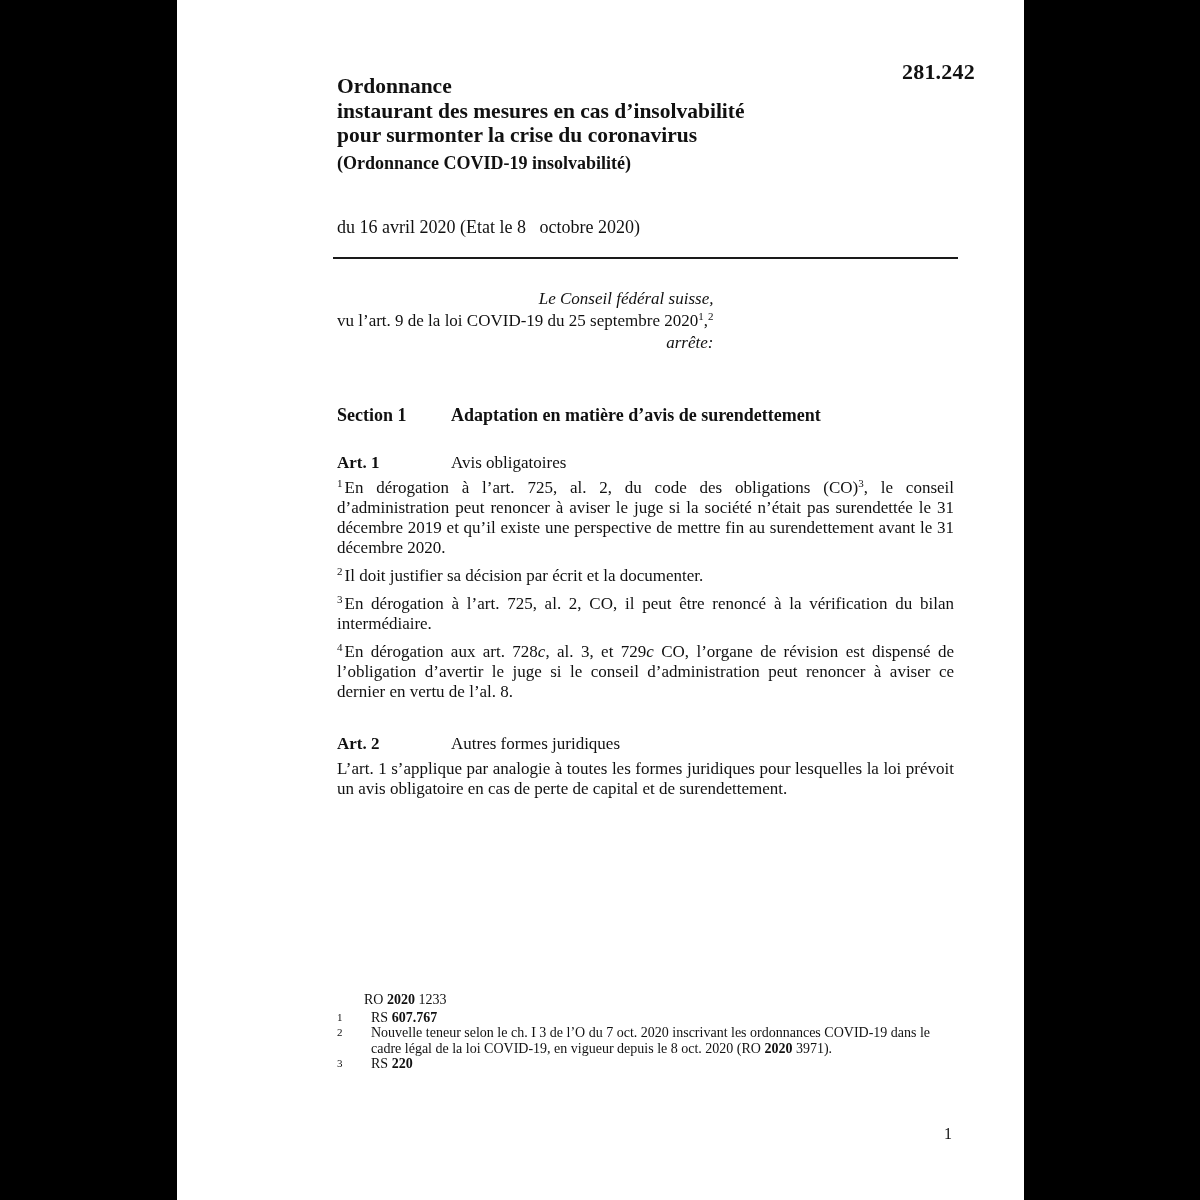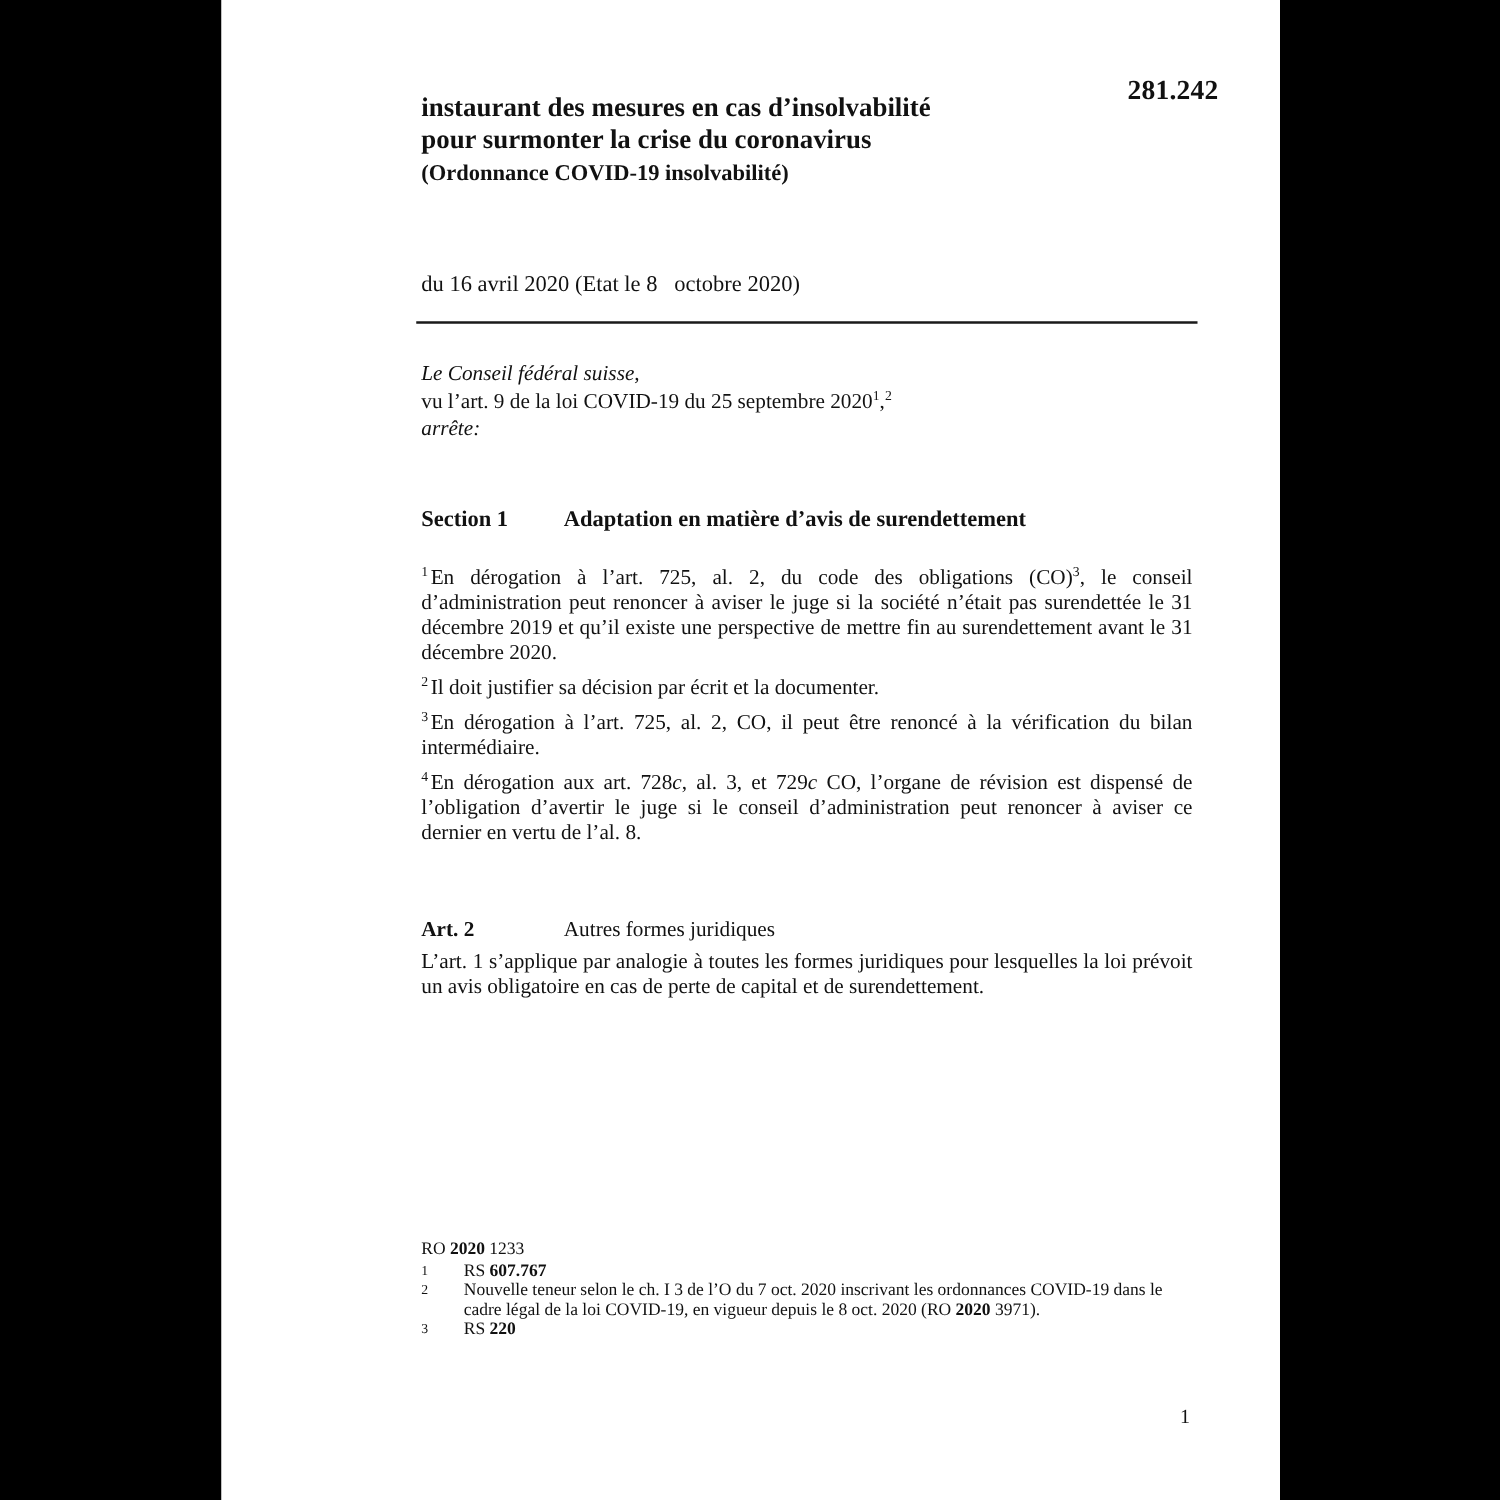--- a/index.html
+++ b/index.html
@@ -62,21 +62,21 @@
       width: 625px;
       height: 2px;
       background: #1a1a1a;
     }
     .preamble {
       left: 337px;
       top: 288px;
       font-size: 17px;
       line-height: 22px;
     }
-    .preamble .italic { font-style: italic; }
+    .preamble .italic { font-style: italic; text-align: right; }
     .preamble .line { white-space: nowrap; }
     sup.fn {
       font-size: 11px;
       vertical-align: 6px;
       line-height: 0;
     }
     .section-heading {
       left: 337px;
       top: 403px;
       font-size: 18px;
@@ -118,21 +118,21 @@
     }
     .art1 { top: 452px; }
     .art2 { top: 733px; }
     .footnotes {
       left: 337px;
       top: 992px;
       width: 600px;
       font-size: 14px;
       line-height: 15.5px;
     }
-    .fn-ro { margin-bottom: 2px; white-space: nowrap; }
+    .fn-ro { margin-bottom: 2px; white-space: nowrap; margin-left: 27px; }
     .fn-row {
       display: flex;
       align-items: flex-start;
     }
     .fn-row .fn-num {
       width: 34px;
       flex: 0 0 34px;
       font-size: 11px;
       line-height: 14px;
     }
@@ -151,20 +151,21 @@
     i { font-style: italic; }
   </style>
 </head>
 <body>
 
 <div class="page"></div>
 
 <div class="abs sr-number">281.242</div>
 
 <div class="abs title-block">
+  <div class="title-line">Ordonnance</div>
   <div class="title-line">instaurant des mesures en cas d’insolvabilité</div>
   <div class="title-line">pour surmonter la crise du coronavirus</div>
   <div class="short-title">(Ordonnance COVID-19 insolvabilité)</div>
 </div>
 
 <div class="abs date-line">du 16 avril 2020 (Etat le 8   octobre 2020)</div>
 
 <div class="abs rule"></div>
 
 <div class="abs preamble">
@@ -173,20 +174,23 @@
     <span>vu l’art. 9 de la loi COVID-19 du 25 septembre 2020</span><sup class="fn">1</sup><span>,</span><sup class="fn">2</sup>
   </div>
   <div class="line italic">arrête:</div>
 </div>
 
 <div class="abs section-heading">
   <span class="num">Section 1</span><span>Adaptation en matière d’avis de surendettement</span>
 </div>
 
 <div class="abs article art1">
+  <div class="art-head">
+    <span class="art-num">Art. 1</span><span>Avis obligatoires</span>
+  </div>
   <p class="para">
     <sup class="al">1</sup><span>En dérogation à l’art. 725, al. 2, du code des obligations (CO)</span><sup class="fn">3</sup><span>, le conseil d’administration peut renoncer à aviser le juge si la société n’était pas surendettée le 31 décembre 2019 et qu’il existe une perspective de mettre fin au surendettement avant le 31 décembre 2020.</span>
   </p>
   <p class="para">
     <sup class="al">2</sup><span>Il doit justifier sa décision par écrit et la documenter.</span>
   </p>
   <p class="para">
     <sup class="al">3</sup><span>En dérogation à l’art. 725, al. 2, CO, il peut être renoncé à la vérification du bilan intermédiaire.</span>
   </p>
   <p class="para">

